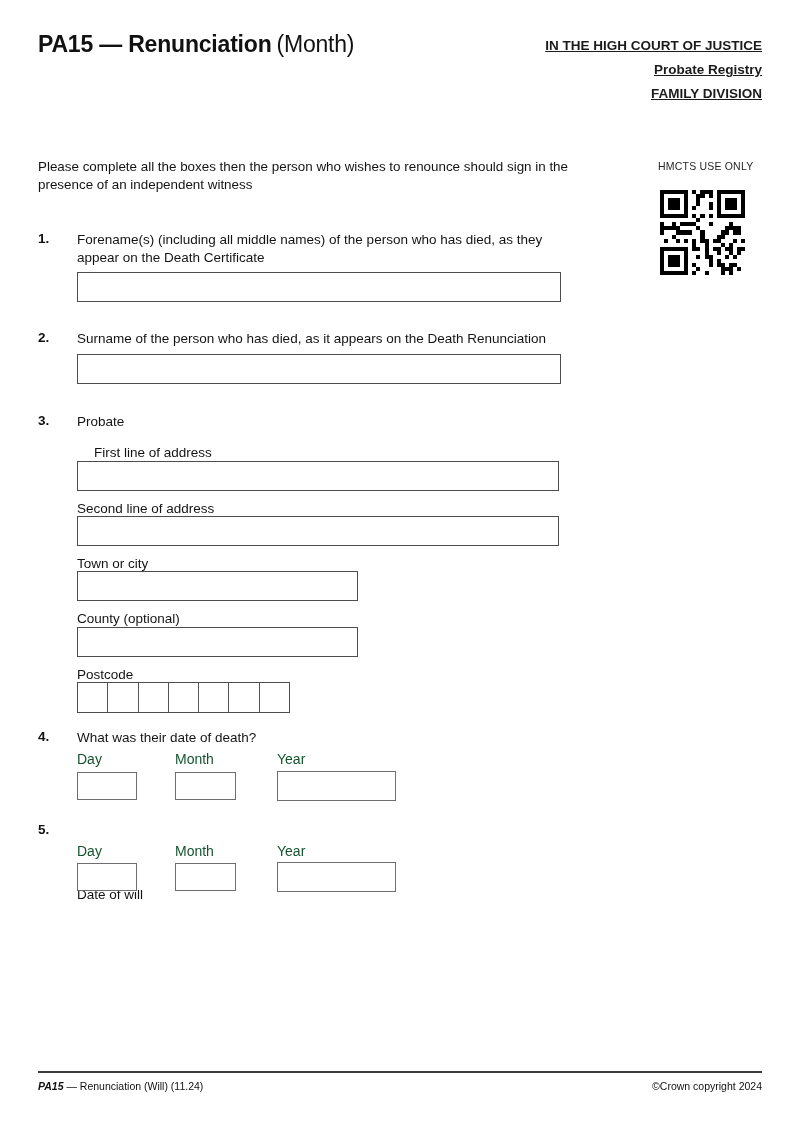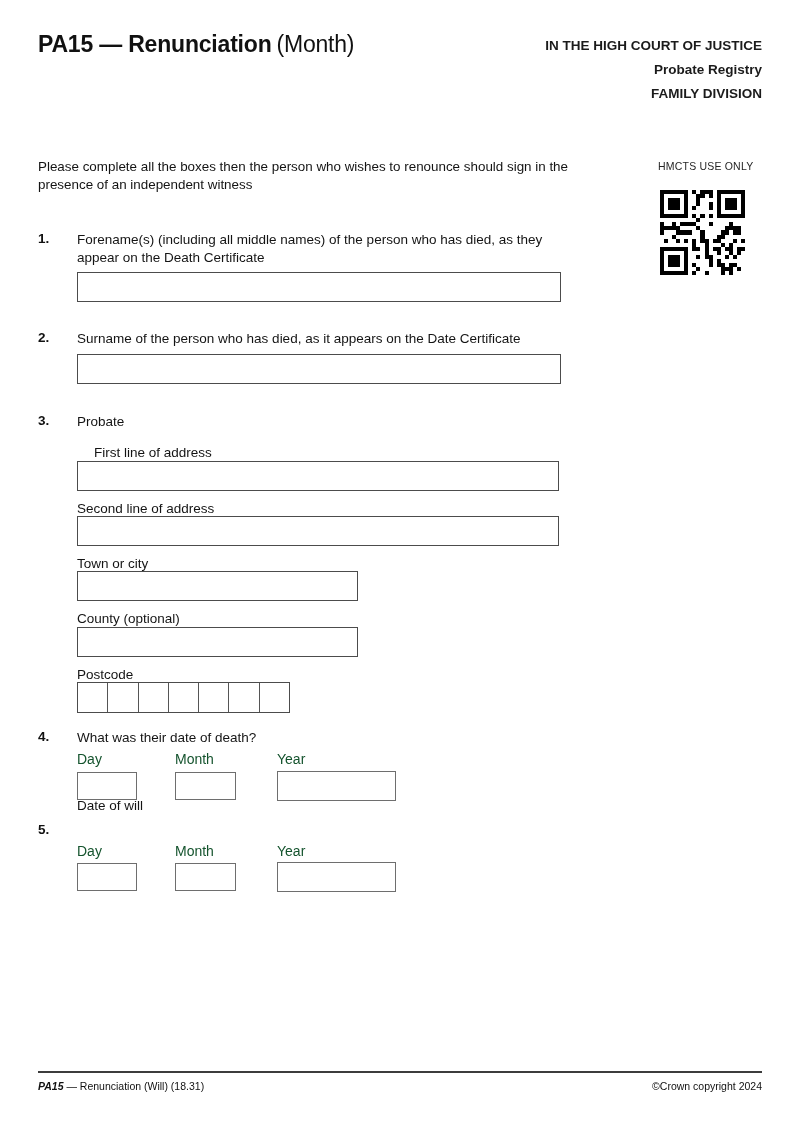--- a/index.html
+++ b/index.html
@@ -9,38 +9,38 @@
     position:relative; width:800px; height:1130px; background:#fff;
     font-family:"Liberation Sans", sans-serif; color:#141414; overflow:hidden;
   }
   .abs { position:absolute; }
 
   
   #title { left:38px; top:31px; font-size:23px; letter-spacing:-0.2px; color:#111; }
   #title .t-bold { font-weight:700;text-align:right; }
   #title .t-normal { font-weight:400; margin-left:5px; }
   #subtitle { left:123px; top:69px; font-size:19px; line-height:27px; font-weight:400; color:#2c292a; }
-  #court { right:38px; top:34px; text-align:right; font-size:13.5px; line-height:24px; font-weight:700; color:#1b1b1b; }
+  #court { right:38px; top:34px; text-align:right; font-size:13.5px; line-height:24px; font-weight:700; color:#1b1b1b;text-decoration:underline; }
 
   
   #instructions { left:38px; top:158px; width:572px; font-size:13.4px; line-height:18px; color:#141414; }
   #hmcts { left:658px; top:160px; font-size:10.5px; letter-spacing:0.2px; color:#262626; }
   #qr { left:660px; top:190px; width:85px; height:85px; }
 
   
   .qnum { font-weight:700; font-size:13.5px; color:#111; }
   .qlabel { font-size:13.5px; line-height:18px; color:#141414; }
   .sublabel { font-size:13.5px; color:#141414; }
   .date-lbl { font-size:14px; color:#14532d;text-align:right; }
 
   #q1-num { left:38px; top:231px; }  #q1-label { left:77px; top:231px; width:500px; }
   #q2-num { left:38px; top:330px; }  #q2-label { left:77px; top:330px; width:520px; }
   #q3-num { left:38px; top:413px; }  #q3-label { left:77px; top:413px; }
   #q4-num { left:38px; top:729px; }  #q4-label { left:77px; top:729px; }
-  #q5-num { left:38px; top:822px; }  #q5-label { left:77px; top:778px;margin-top:19px; }
+  #q5-num { left:38px; top:822px; }  #q5-label { left:77px; top:867px;margin-top:19px; }
 
   #lbl-line1   { left:94px; top:445px; }
   #lbl-line2   { left:77px; top:501px; }
   #lbl-town    { left:77px; top:556px; }
   #lbl-county  { left:77px; top:611px; }
   #lbl-postcode{ left:77px; top:667px; }
 
   input.box {
     box-sizing:border-box; border:1.6px solid #4c4c4c; background:#fff; border-radius:0;
     font:14px "Liberation Sans", sans-serif; padding:2px 8px; color:#111; outline:none;
@@ -291,21 +291,21 @@
         <rect x="11" y="20" width="1" height="1"></rect>
         <rect x="15" y="20" width="1" height="1"></rect>
         <rect x="17" y="20" width="1" height="1"></rect>
       </svg></div>
 
   <div class="abs qnum" id="q1-num">1.</div>
   <div class="abs qlabel" id="q1-label">Forename(s) (including all middle names) of the person who has died, as they appear on the Death Certificate</div>
   <input type="text" class="abs box" id="box-forenames" value="" style="">
 
   <div class="abs qnum" id="q2-num">2.</div>
-  <div class="abs qlabel" id="q2-label">Surname of the person who has died, as it appears on the Date Certificate</div>
+  <div class="abs qlabel" id="q2-label">Surname of the person who has died, as it appears on the Death Renunciation</div>
   <input type="text" class="abs box" id="box-surname" value="" style="">
 
   <div class="abs qnum" id="q3-num">3.</div>
   <div class="abs qlabel" id="q3-label">Probate</div>
 
   <div class="abs sublabel" id="lbl-line1">First line of address</div>
   <input type="text" class="abs box" id="box-line1" value="" style="">
 
   <div class="abs sublabel" id="lbl-line2">Second line of address</div>
   <input type="text" class="abs box" id="box-line2" value="" style="">
@@ -340,17 +340,17 @@
   <div class="abs qlabel" id="q5-label">Date of will</div>
   <div class="abs date-lbl" id="d2-day-lbl">Day</div>
   <div class="abs date-lbl" id="d2-month-lbl">Month</div>
   <div class="abs date-lbl" id="d2-year-lbl">Year</div>
   <input type="text" class="abs box date-box" id="d2-day" value="" style="">
   <input type="text" class="abs box date-box" id="d2-month" value="" style="">
   <input type="text" class="abs box date-box" id="d2-year" value="" style="">
 
   <div class="abs" id="footer-line"></div>
   <div class="abs" id="footer-left">
-    <span class="b">PA15</span><span> — Renunciation (Will) (18.31)</span>
+    <span class="b">PA15</span><span> — Renunciation (Will) (11.24)</span>
   </div>
   <div class="abs" id="footer-right">©Crown copyright 2024</div>
 
 </div>
 
 </body></html>

